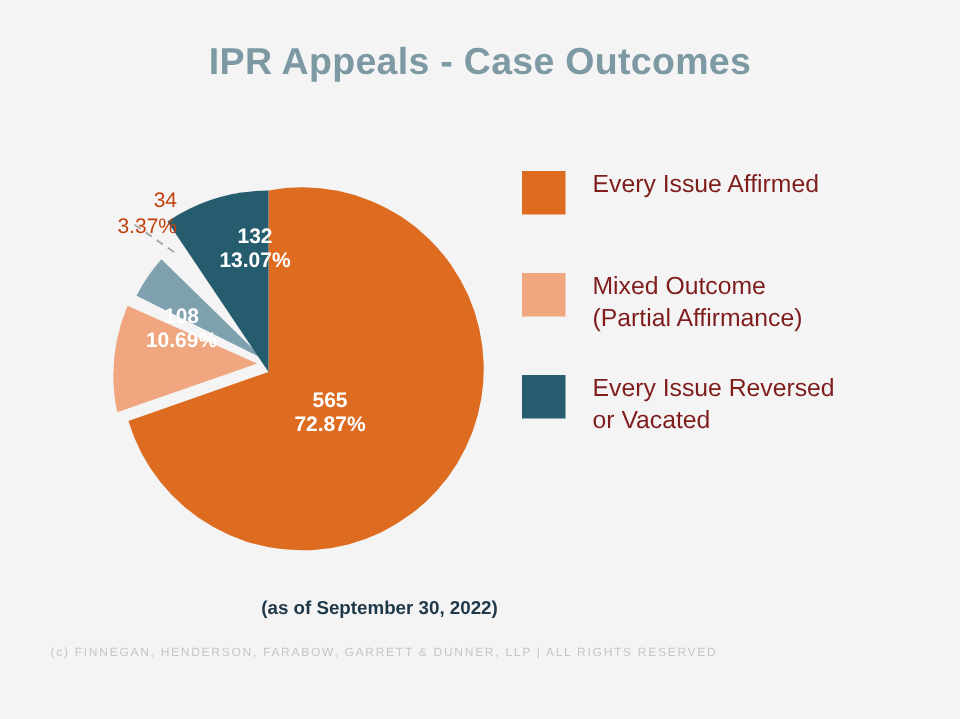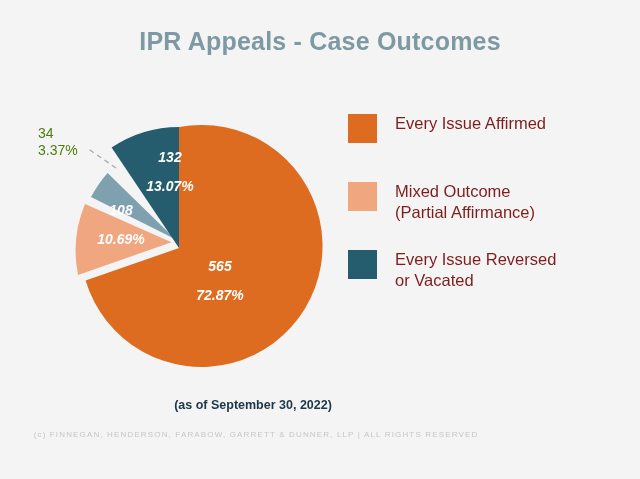--- a/index.html
+++ b/index.html
@@ -53,24 +53,23 @@
   
   .slice-label {
     position: absolute;
     text-align: center;
     color: #ffffff;
     font-size: 14px;
     font-weight: bold;
     line-height: 1.12;
     white-space: nowrap;
     pointer-events: none;
-    font-style: italic;
   }
   .slice-label .lbl-value { display: block; }
-  .slice-label .lbl-pct { display: block; margin-top: 13px; }
+  .slice-label .lbl-pct { display: block; }
 
   #label-affirmed {
     left: 145px;
     top: 164px;
     width: 90px;
   }
   #label-mixed {
     left: 46px;
     top: 108px;
     width: 90px;
@@ -80,22 +79,22 @@
     top: 55px;
     width: 90px;
   }
 
   
   #label-dismissed {
     position: absolute;
     left: 8px;
     top: 30px;
     width: 80px;
-    text-align: left;
-    color: #4d7c0f;
+    text-align: right;
+    color: #c2410c;
     font-size: 14px;
     line-height: 1.18;
     white-space: nowrap;
   }
   #label-dismissed .lbl-value { display: block; }
   #label-dismissed .lbl-pct { display: block; }
 
   
   #legend {
     position: absolute;

